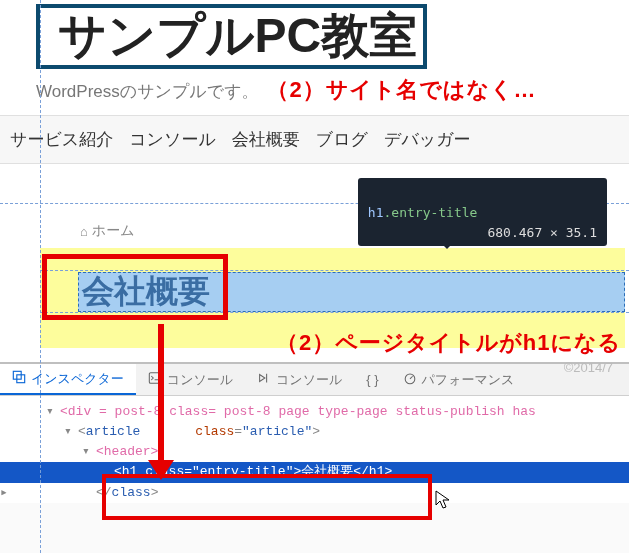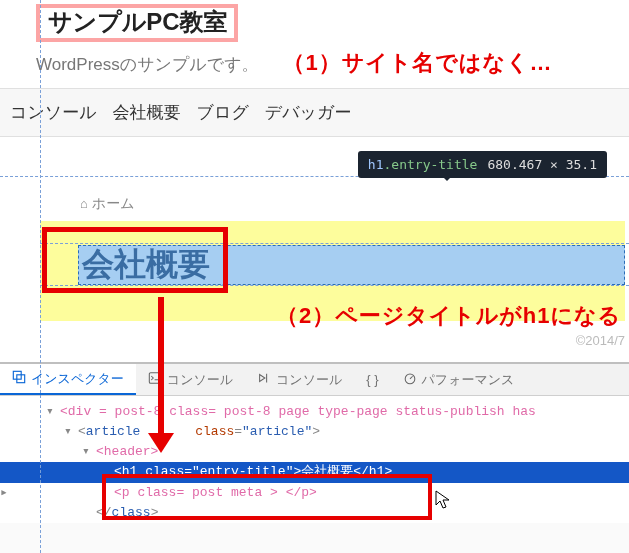--- a/index.html
+++ b/index.html
@@ -26,32 +26,31 @@
 
   
   .page {
     background: #fff;
   }
   .site-title-wrap {
     padding: 4px 0 0 36px;
   }
   .site-title {
     display: inline-block;
-    border: 4px solid #fca5a5;
-    padding: 0 6px 2px 8px;
-    font-size: 24px;
+    border: 4px solid #0c4a6e;
+    padding: 0 6px 2px 18px;
+    font-size: 48px;
     font-weight: 700;
     color: #222;
     line-height: 1.15;
   }
   .tagline-row {
     padding: 6px 0 10px 36px;
     display: flex;
     align-items: baseline;
-    gap: 16px;
   }
   .tagline {
     font-size: 17px;
     color: #777;
   }
   .anno1 {
     margin-left: 8px;
     font-size: 22px;
     font-weight: 700;
     color: #e60000;
@@ -102,21 +101,21 @@
   .tooltip::after {
     content: "";
     position: absolute;
     bottom: -8px;
     left: 84px;
     border: 5px solid transparent;
     border-top-color: #1b2430;
   }
   .tooltip .sel { color: #9fc7ff; }
   .tooltip .cls { color: #86c88a; }
-  .tooltip .dims { color: #ddd; }
+  .tooltip .dims { color: #ddd; margin-top: 41px; }
 
   
   .breadcrumb {
     color: #888;
     font-size: 14px;
     padding: 50px 0 8px 40px;
     display: flex;
     align-items: center;
     gap: 4px;
   }
@@ -167,21 +166,21 @@
     right: 8px;
     top: 80px;
     font-size: 22px;
     font-weight: 700;
     color: #e60000;
     letter-spacing: 1px;
     z-index: 4;
   }
   .datehint {
     position: absolute;
-    right: 4px;
+    right: 16px;
     top: 112px;
     color: #bbb;
     font-size: 13px;
     z-index: 2;
   }
 
   
   .arrow {
     position: absolute;
     left: 114px;
@@ -328,24 +327,25 @@
 <body>
 
 <div class="vguide"></div>
 
 <div class="page">
   <div class="site-title-wrap">
     <span class="site-title">サンプルPC教室</span>
   </div>
   <div class="tagline-row">
     <span class="tagline">WordPressのサンプルです。</span>
-    <span class="anno1">（1）サイト名ではなく…</span>
+    <span class="anno1">（2）サイト名ではなく…</span>
   </div>
 
   <nav class="topnav">
+    <span>サービス紹介</span>
     <span>コンソール</span>
     <span>会社概要</span>
     <span>ブログ</span>
     <span>デバッガー</span>
   </nav>
 
   <div class="content">
     <div class="hguide" style="top:39px;"></div>
 
     <div class="tooltip">
@@ -437,21 +437,20 @@
     </div>
     <div class="row l3">
       <span class="tri">▾</span>
       <span class="cutpink">&lt;header&gt;</span>
     </div>
     <div class="row l4 selected">
       <span>&lt;h1 class="entry-title"&gt;会社概要&lt;/h1&gt;</span>
     </div>
     <div class="row l4">
       <span class="tri">▸</span>
-      <span class="cutpink">&lt;p class= post meta &gt;   &lt;/p&gt;</span>
     </div>
     <div class="row l3">
       <span class="tok-punct">&lt;/</span><span class="tok-tag">class</span><span class="tok-punct">&gt;</span>
     </div>
   </div>
 </div>
 
 <div class="red-box-code"></div>
 
 <div class="cursor">

